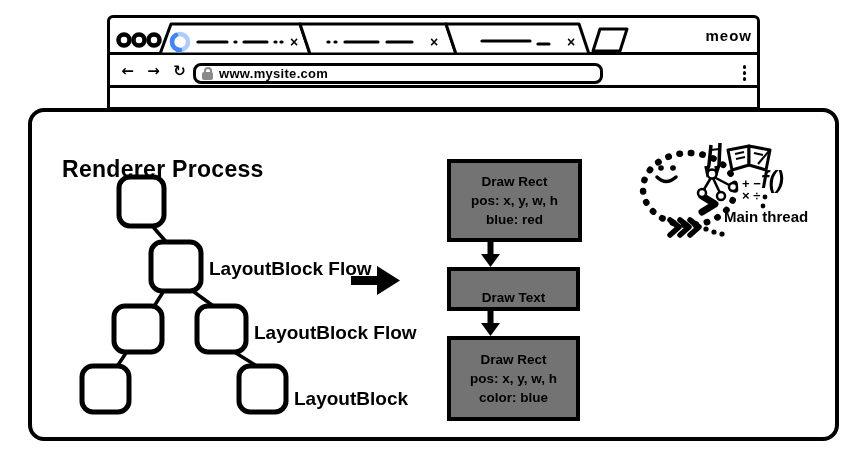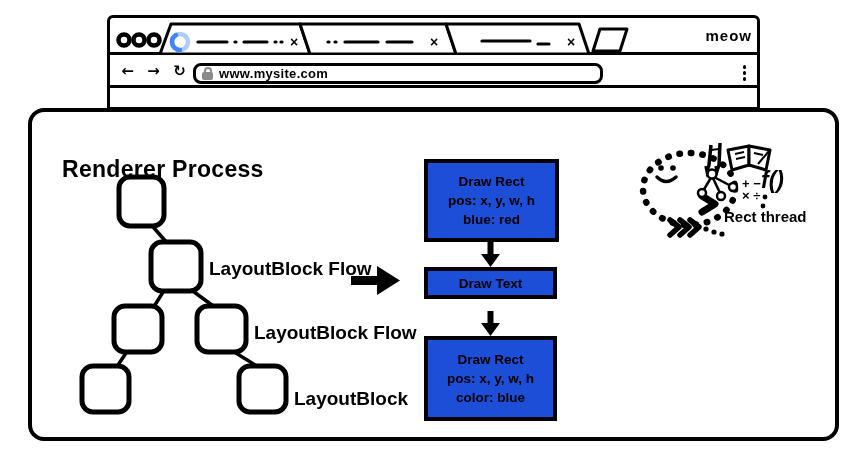--- a/index.html
+++ b/index.html
@@ -35,25 +35,25 @@
   #renderer-box { left:28px; top:108px; width:811px; height:333px; background:#fff;
     border:4px solid #000; border-radius:16px; z-index:2; }
   #renderer-title { left:30px; top:12px; font-size:23px; font-weight:bold;
                     letter-spacing:.3px;margin-top:32px; }
   #diagram-svg { left:0; top:0; }
   .tree-label { font-size:19px; font-weight:bold; white-space:nowrap; }
   #tree-label-1 { left:177px; top:146px; }
   #tree-label-2 { left:222px; top:210px; }
   #tree-label-3 { left:262px; top:276px; }
 
-  .paint-box { border:4px solid #000; background:#1d4ed8; display:flex; flex-direction:column;
-               align-items:center; justify-content:center; text-align:center; }
+  .paint-box { border:4px solid #000; background:#737373; display:flex; flex-direction:column;
+               align-items:center; justify-content:center; text-align:center;margin-left:23px; }
   .paint-box div { font-size:13.5px; font-weight:bold; line-height:19px; white-space:nowrap; }
   #paint-box-1 { left:392px; top:47px;  width:135px; height:83px; }
-  #paint-box-2 { left:392px; top:155px; width:133px; height:32px; }
+  #paint-box-2 { left:392px; top:155px; width:133px; height:44px;justify-content:flex-end; }
   #paint-box-3 { left:392px; top:224px; width:133px; height:85px; }
 
   #paint-records-heading { left:557px; top:200px; font-size:26px; font-weight:bold;
                            letter-spacing:.3px; }
   #main-thread-label { left:692px; top:96px; font-size:15px; font-weight:bold; }
   #main-thread-doodle { left:600px; top:24px; }
   .doodle-text { font-weight:bold; font-family:"Liberation Sans", sans-serif; }
 </style>
 </head>
 <body>
@@ -219,14 +219,14 @@
     </g>
     <text class="doodle-text" x="110" y="52" font-size="13">+ −</text>
     <text class="doodle-text" x="110" y="64" font-size="13">× ÷</text>
     <text class="doodle-text" x="129" y="52" font-size="23" font-style="italic">f()</text>
     <g fill="#000">
       <circle cx="133" cy="61" r="2.4"></circle>
         <circle cx="131" cy="70" r="2.4"></circle>
     </g>
   </svg>
 
-  <span class="abs" id="main-thread-label">Rect thread</span>
+  <span class="abs" id="main-thread-label">Main thread</span>
 </div>
 
 </body></html>

